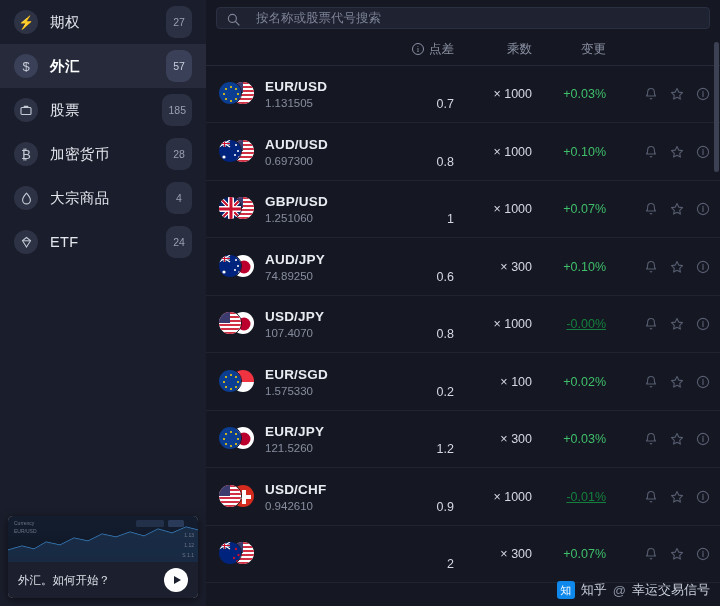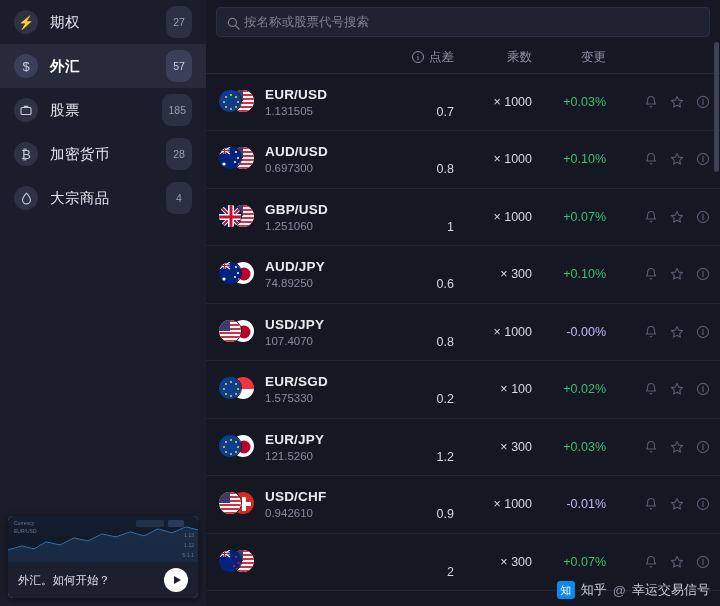--- a/index.html
+++ b/index.html
@@ -95,25 +95,25 @@
 
   
   .main {
     flex: 1 1 auto; height: 606px;
     background: #151823;
     display: flex; flex-direction: column;
     position: relative;
   }
   .search-wrap { padding: 7px 10px 5px 10px; }
   .search-box {
-    height: 30px; border-radius: 4px;
+    height: 22px; border-radius: 4px;
     background: #1e2231;
     border: 1px solid #2a2f42;
     display: flex; align-items: center;
-    padding: 0 10px; gap: 4px;
+    padding: 0 10px; gap: 16px;
   }
   .search-box .mag { width: 13px; height: 13px; flex: 0 0 13px; }
   .search-input {
     flex: 1 1 auto;
     background: transparent; border: none; outline: none;
     color: #c9cedd; font-size: 12.5px;
     font-family: "Liberation Sans", sans-serif;
   }
   .search-input::placeholder { color: #7d8396; }
 
@@ -156,21 +156,21 @@
   }
   .flag.f1 { left: 0; z-index: 2; }
   .flag.f2 { left: 13px; z-index: 1; }
   .pair-txt { display: flex; flex-direction: column; gap: 3px; }
   .pair-sym { color: #e9ebf1; font-size: 13.5px; font-weight: bold; letter-spacing: .2px; }
   .pair-price { color: #878d9f; font-size: 11.5px; }
   .cell-spread { flex: 1 1 auto; text-align: right; color: #d5d8e2; font-size: 12.5px; margin-top: 20px; }
   .cell-mult { flex: 0 0 78px; text-align: right; color: #d5d8e2; font-size: 12.5px; }
   .cell-chg { flex: 0 0 92px; text-align: right; font-size: 12.5px; padding-right: 18px; }
   .up { color: #3fbf6a; }
-  .down { color: #c4b5fd; }
+  .down { color: #15803d; text-decoration: underline; }
   .cell-icons { flex: 0 0 86px; display: flex; align-items: center; justify-content: flex-end; gap: 12px; color: #575d70; }
   .cell-icons svg { display: block; }
 
   
   .scroll {
     position: absolute; right: 1px; top: 42px; width: 5px; height: 564px;
     background: transparent;
   }
   .scroll .thumb {
     position: absolute; top: 0; left: 0; width: 5px; height: 130px;
@@ -230,20 +230,30 @@
     <div class="cat">
       <span class="ico">
         <svg width="11" height="13" viewBox="0 0 11 13" fill="none">
             <path d="M5.5 1.2C5.5 1.2 1.6 5.4 1.6 8a3.9 3.9 0 0 0 7.8 0c0-2.6-3.9-6.8-3.9-6.8z" stroke="#c7cbd6" stroke-width="1.1"></path>
           </svg>
       </span>
       <span class="nm">大宗商品</span>
       <span class="cnt">4</span>
     </div>
 
+    <div class="cat">
+      <span class="ico">
+        <svg width="13" height="13" viewBox="0 0 13 13" fill="none">
+            <path d="M6.5 1.5l4 3.2-4 6.3-4-6.3 4-3.2z" stroke="#c7cbd6" stroke-width="1.05"></path>
+            <path d="M2.6 4.8h7.8" stroke="#c7cbd6" stroke-width="1.05"></path>
+          </svg>
+      </span>
+      <span class="nm">ETF</span>
+      <span class="cnt">24</span>
+    </div>
 
     <div class="promo">
       <div class="promo-chart">
         <svg width="190" height="48" viewBox="0 0 190 48" fill="none">
           <path d="M0 34 L14 30 L26 33 L38 26 L52 29 L66 22 L80 25 L94 18 L108 21 L122 16 L136 20 L150 13 L164 17 L178 11 L190 14" stroke="#3f8fd6" stroke-width="1" fill="none"></path>
           <path d="M0 34 L14 30 L26 33 L38 26 L52 29 L66 22 L80 25 L94 18 L108 21 L122 16 L136 20 L150 13 L164 17 L178 11 L190 14 L190 48 L0 48Z" fill="#1d3350" opacity=".7"></path>
           <rect x="128" y="4" width="28" height="7" rx="1.5" fill="#23304a"></rect>
           <rect x="160" y="4" width="16" height="7" rx="1.5" fill="#2a3b59"></rect>
           <line x1="0" y1="42" x2="190" y2="42" stroke="#1c2740" stroke-width="1"></line>
         </svg>

